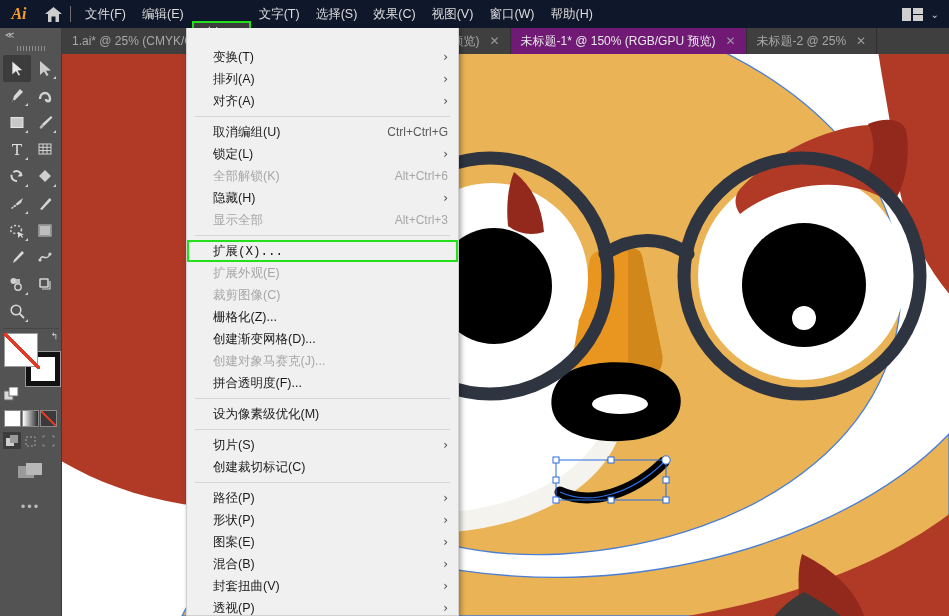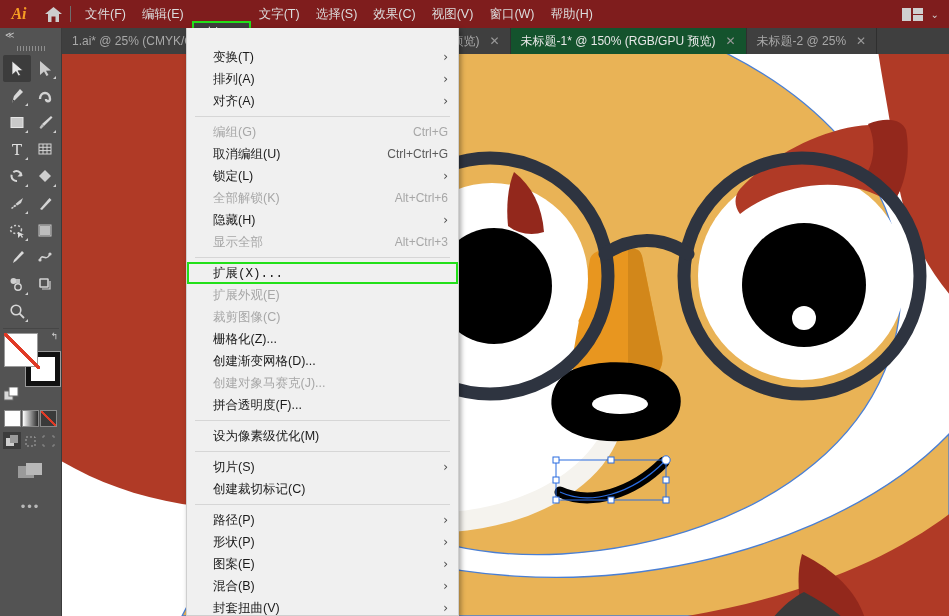--- a/index.html
+++ b/index.html
@@ -7,21 +7,21 @@
   body {
     font-family:"Liberation Sans","DejaVu Sans",sans-serif;
     background:#535353; color:#d8d8d8; font-size:12px;
     -webkit-font-smoothing:antialiased;
   }
   #app { position:relative; width:949px; height:616px; overflow:hidden; }
 
   
   #menubar {
     position:absolute; left:0; top:0; width:949px; height:28px;
-    background:#7f1d1d; display:flex; align-items:center;
+    background:#0f172a; display:flex; align-items:center;
   }
   .ai-logo {
     width:38px; height:28px; display:flex; align-items:center; justify-content:center;
     color:#f79d24; font-size:16px; font-weight:bold; font-style:italic;
     font-family:"Liberation Serif","DejaVu Serif",serif;
   }
   .home-btn {
     width:30px; height:28px; display:flex; align-items:center; justify-content:center;
   }
   .mb-sep { width:1px; height:16px; background:#6d6d6d; margin:0 6px 0 2px; }
@@ -42,21 +42,21 @@
   #tabbar {
     position:absolute; left:0; top:28px; width:949px; height:26px;
     background:#3f3f3f; display:flex; align-items:stretch;
   }
   .tab-gutter { width:62px; background:#535353; }
   .tab {
     display:flex; align-items:center; padding:0 10px; font-size:12px;
     color:#a8a8a8; background:#3f3f3f; border-right:1px solid #2f2f2f;
     white-space:nowrap;
   }
-  .tab.active { background:#14532d; color:#e8e8e8;justify-content:space-between; }
+  .tab.active { background:#701a75; color:#e8e8e8;justify-content:space-between; }
   .tab .tclose { margin-left:10px; font-size:12px; color:#9a9a9a; }
 
   
   #toolbar {
     position:absolute; left:0; top:28px; width:62px; height:588px;
     background:#535353; border-right:1px solid #3b3b3b;
   }
   #tb-head { height:14px; display:flex; align-items:center; padding-left:5px; }
   .dblchev { font-size:9px; color:#c6c6c6; letter-spacing:-1px; }
   #tb-grip { height:12px; display:flex; align-items:center; justify-content:center; }
@@ -446,24 +446,20 @@
         </div>
         <div class="mi">
           <span class="lbl">排列(A)</span>
           <span class="arrow">›</span>
         </div>
         <div class="mi">
           <span class="lbl">对齐(A)</span>
           <span class="arrow">›</span>
         </div>
         <div class="msep"></div>
-        <div class="mi disabled">
-          <span class="lbl">编组(G)</span>
-          <span class="accel">Ctrl+G</span>
-        </div>
         <div class="mi">
           <span class="lbl">取消编组(U)</span>
           <span class="accel">Ctrl+Ctrl+G</span>
         </div>
         <div class="mi">
           <span class="lbl">锁定(L)</span>
           <span class="arrow">›</span>
         </div>
         <div class="mi disabled">
           <span class="lbl">全部解锁(K)</span>

